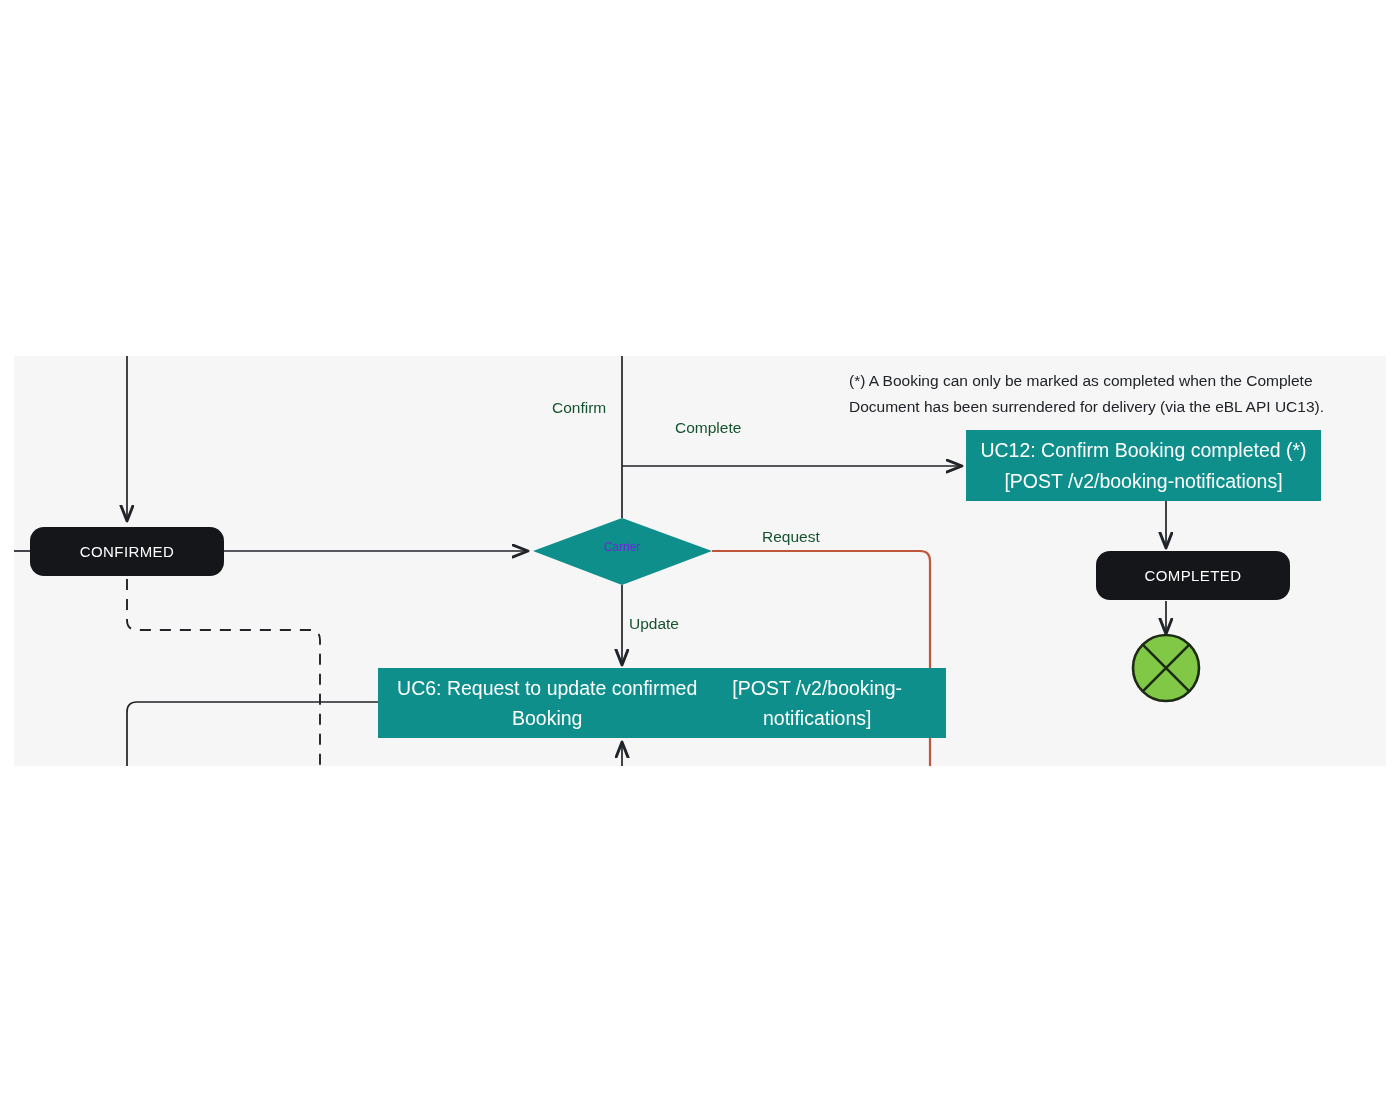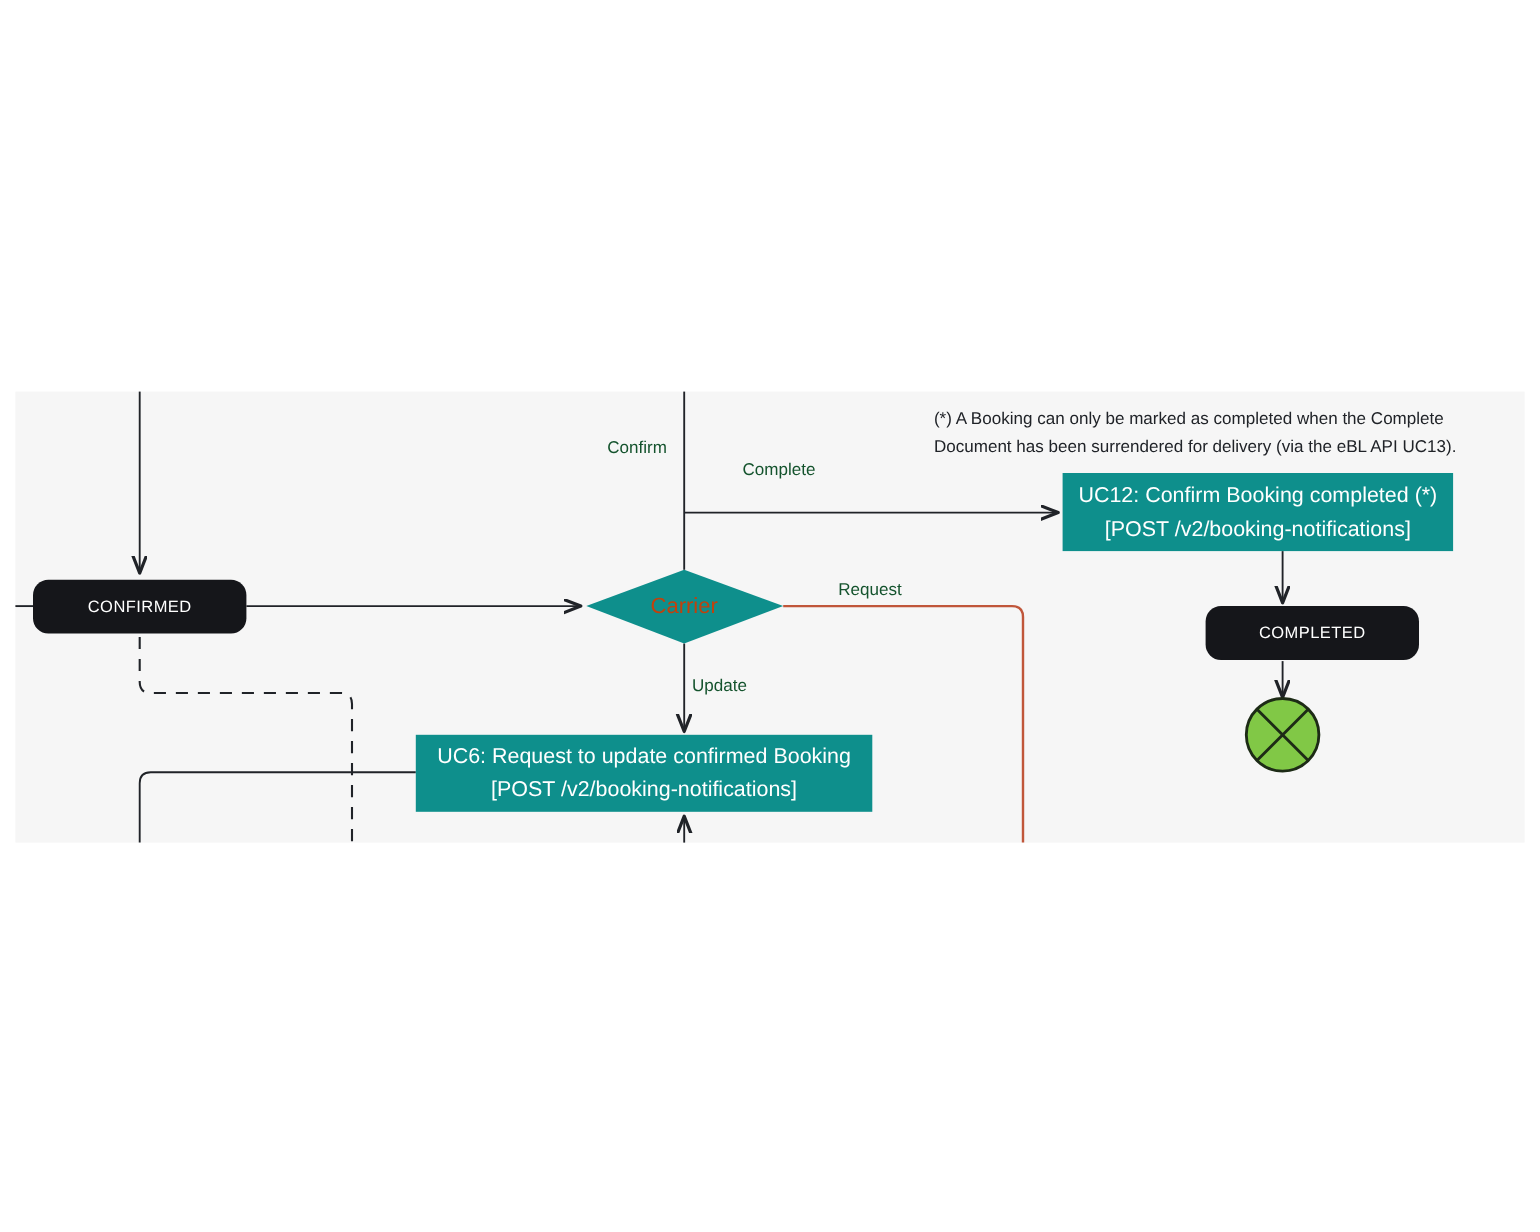--- a/index.html
+++ b/index.html
@@ -47,22 +47,22 @@
   }
   .task-node {
     background: #0e8f8c;
     color: #ffffff;
     font-size: 19.5px;
     line-height: 1.55;
     padding: 8px 14px;
   }
   .diamond-label {
     position: absolute;
-    color: #c2410c;
-    font-size: 20px;
+    color: #6d28d9;
+    font-size: 12px;
     z-index: 3;
     pointer-events: none;
   }
   .edge-label {
     position: absolute;
     color: #14532d;
     font-size: 15.5px;
     white-space: nowrap;
   }
   .note {
@@ -129,21 +129,21 @@
   <span>COMPLETED</span>
 </div>
 
 <div class="diamond-label" style="left:533px; top:540px; width:178px; text-align:center;">Carrier</div>
 
 <div class="node task-node" style="left:966px; top:430px; width:355px; height:71px; flex-direction:column;">
   <span>UC12: Confirm Booking completed (*)</span>
   <span>[POST /v2/booking-notifications]</span>
 </div>
 
-<div class="node task-node" style="left:378px; top:668px; width:415px; height:70px; flex-direction:column;">
+<div class="node task-node" style="left:378px; top:668px; width:568px; height:70px; flex-direction:row;">
   <span>UC6: Request to update confirmed Booking</span>
   <span>[POST /v2/booking-notifications]</span>
 </div>
 
 <div class="edge-label" style="left:552px; top:399px;">Confirm</div>
 <div class="edge-label" style="left:675px; top:419px;">Complete</div>
 <div class="edge-label" style="left:762px; top:528px;">Request</div>
 <div class="edge-label" style="left:629px; top:615px;">Update</div>
 
 <div class="note" style="left:849px; top:368px; width:530px;">(*) A Booking can only be marked as completed when the Complete

